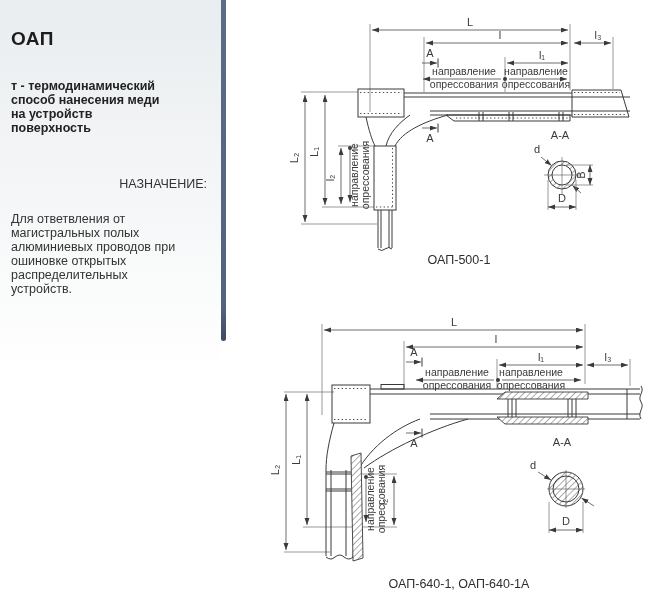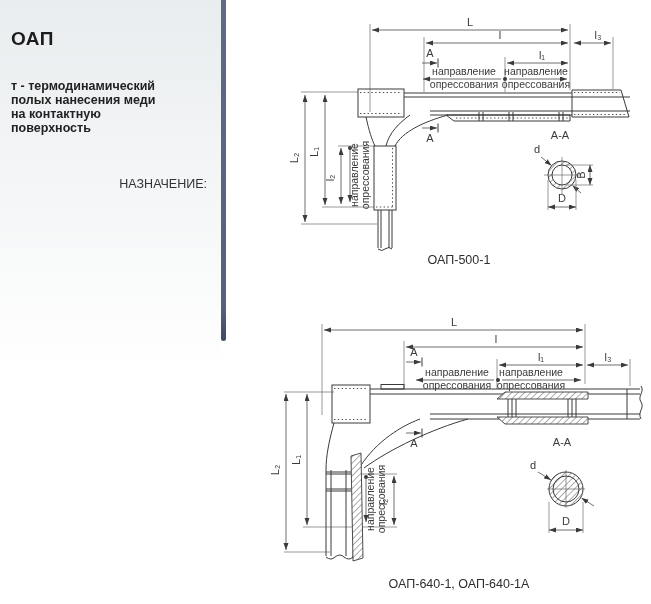--- a/index.html
+++ b/index.html
@@ -31,22 +31,23 @@
   .dr{stroke:#3a3a3a;stroke-width:1;fill:none;}
   .thin{stroke:#555;stroke-width:0.6;fill:none;}
   .dot{stroke:#3a3a3a;stroke-width:0.9;fill:none;stroke-dasharray:1.4 2.4;}
 </style>
 </head>
 <body>
 
 <div class="sidebar">
   <div class="sidebar-inner">
     <div class="side-title">ОАП</div>
-    <div class="side-def">т - термодинамический полых нанесения меди на контактную поверхность</div>
+    <div class="side-def">т - термодинамический способ нанесения меди на устройств поверхность</div>
     <div class="side-purpose-h">НАЗНАЧЕНИЕ:</div>
+    <div class="side-purpose">Для ответвления от магистральных полых алюминиевых проводов при ошиновке открытых распределительных устройств.</div>
   </div>
 </div>
 <div class="divider-bar" style="background:linear-gradient(180deg,#5c6c86 0%,#53637e 90%,#3e4b61 100%);"></div>
 
 <div class="drawing-area">
 <svg width="423" height="604" viewBox="228 0 423 604">
   <defs>
     <marker id="ar" markerWidth="8" markerHeight="6" refX="7" refY="2.5" orient="auto-start-reverse" markerUnits="userSpaceOnUse">
       <path d="M0,0 L7,2.5 L0,5 Z" fill="#3a3a3a"></path>
     </marker>

